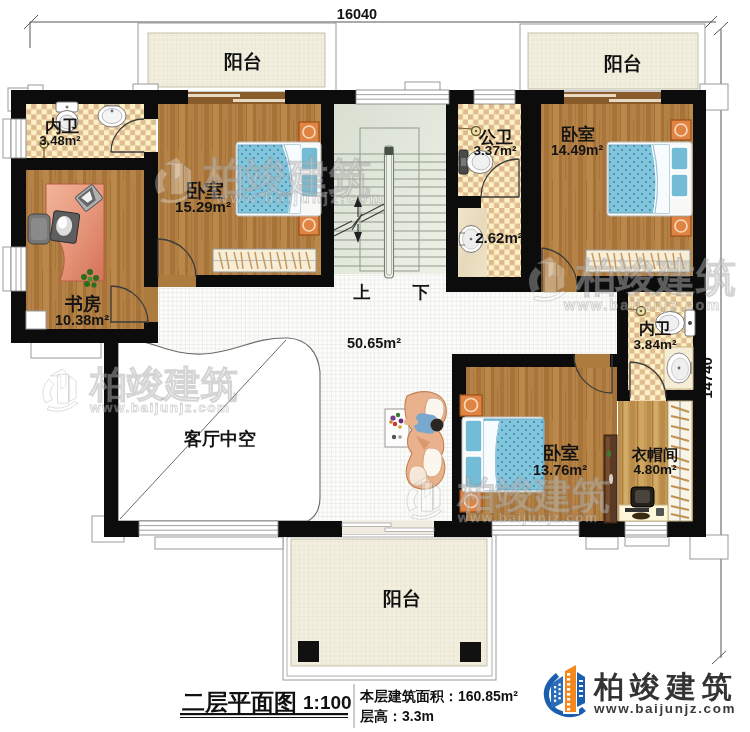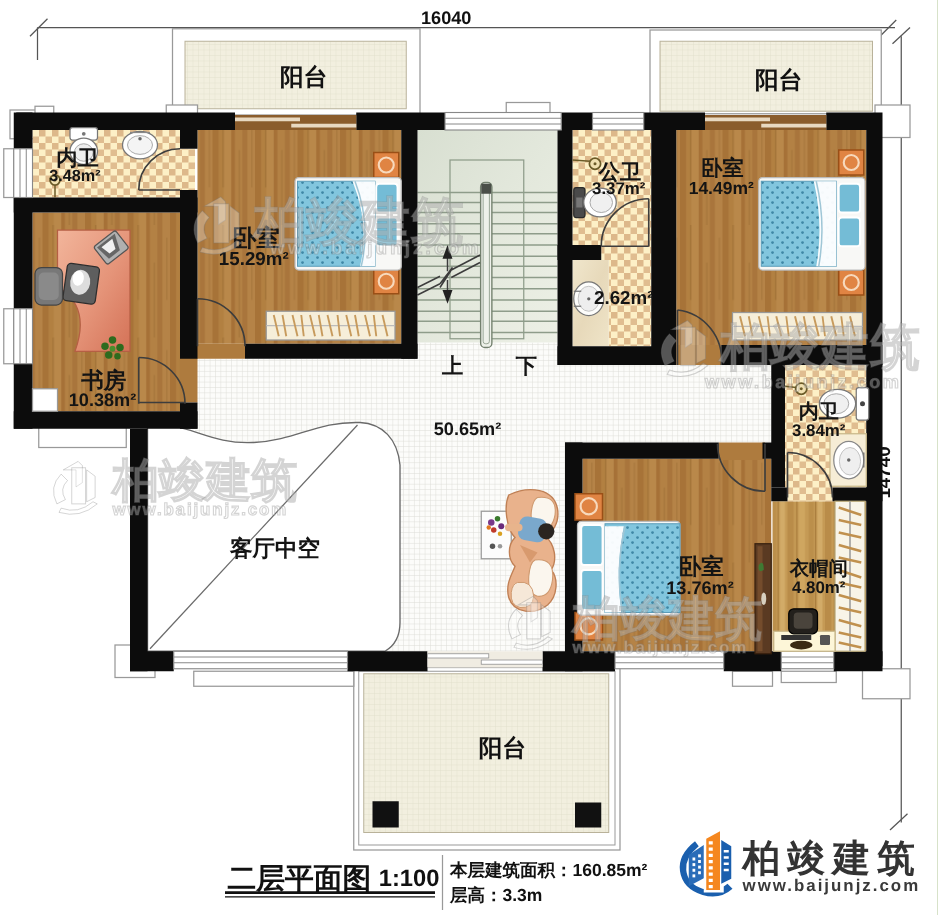--- a/index.html
+++ b/index.html
@@ -1,17 +1,17 @@
 <!DOCTYPE html>
 <html><head>
 <meta charset="utf-8">
 <style>
 html,body{margin:0;padding:0;background:#fff;}
 *{font-family:"Liberation Sans",sans-serif;}
-#plan{position:relative;width:750px;height:732px;overflow:hidden;background:#4d7c0f;}
+#plan{position:relative;width:750px;height:732px;overflow:hidden;background:#fca5a5;}
 </style>
 </head>
 <body>
 <div id="plan">
 <svg width="750" height="732" viewBox="0 0 750 732">
 <defs>
 <pattern id="check" width="10.4" height="10.4" patternUnits="userSpaceOnUse">
   <rect width="10.4" height="10.4" fill="#fdf0c6"></rect>
   <rect x="0" y="0" width="5.2" height="5.2" fill="#ddb88a"></rect>
   <rect x="5.2" y="5.2" width="5.2" height="5.2" fill="#e0bd90"></rect>

